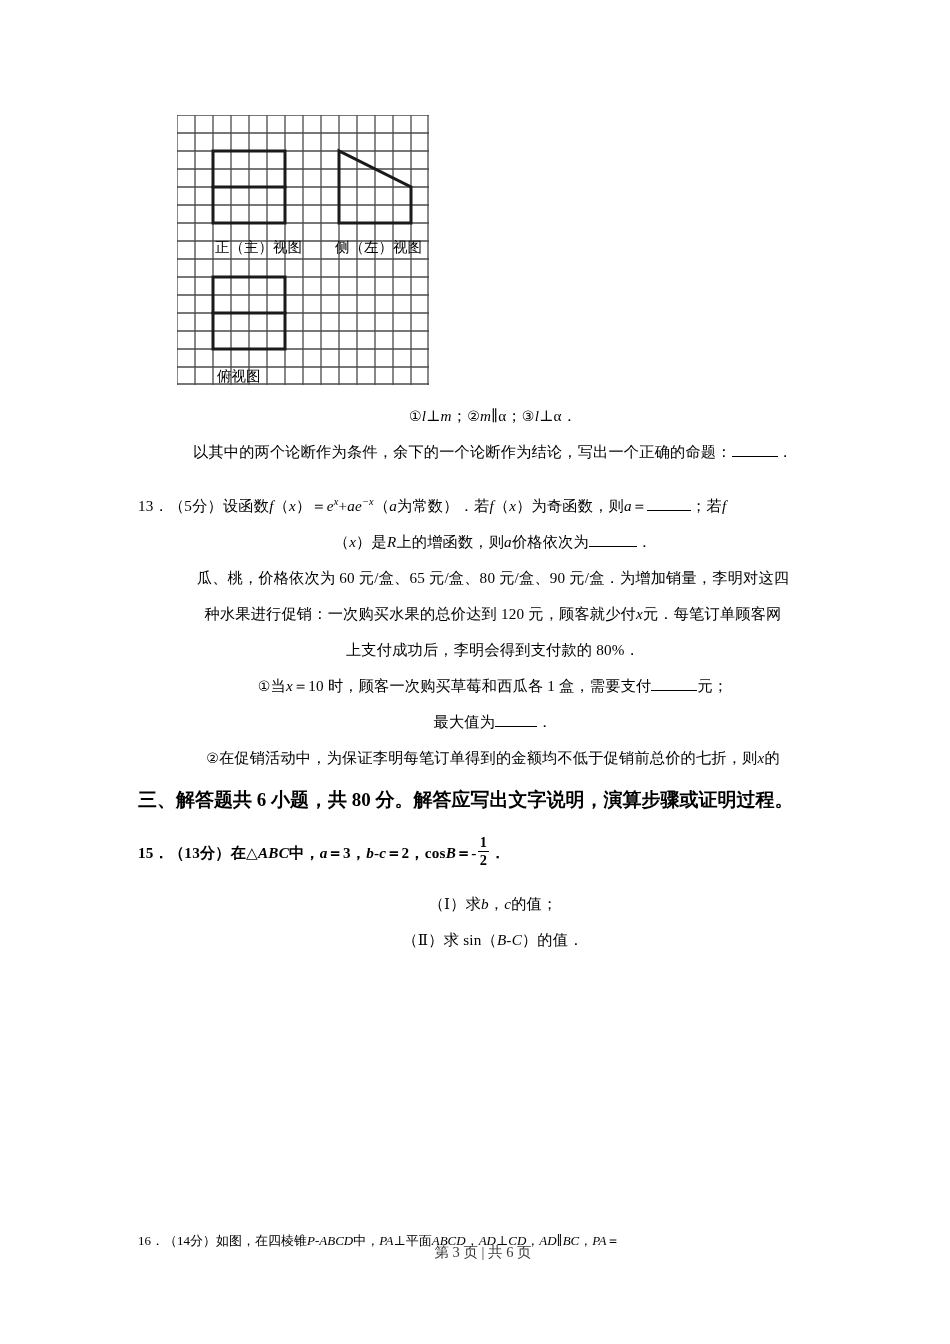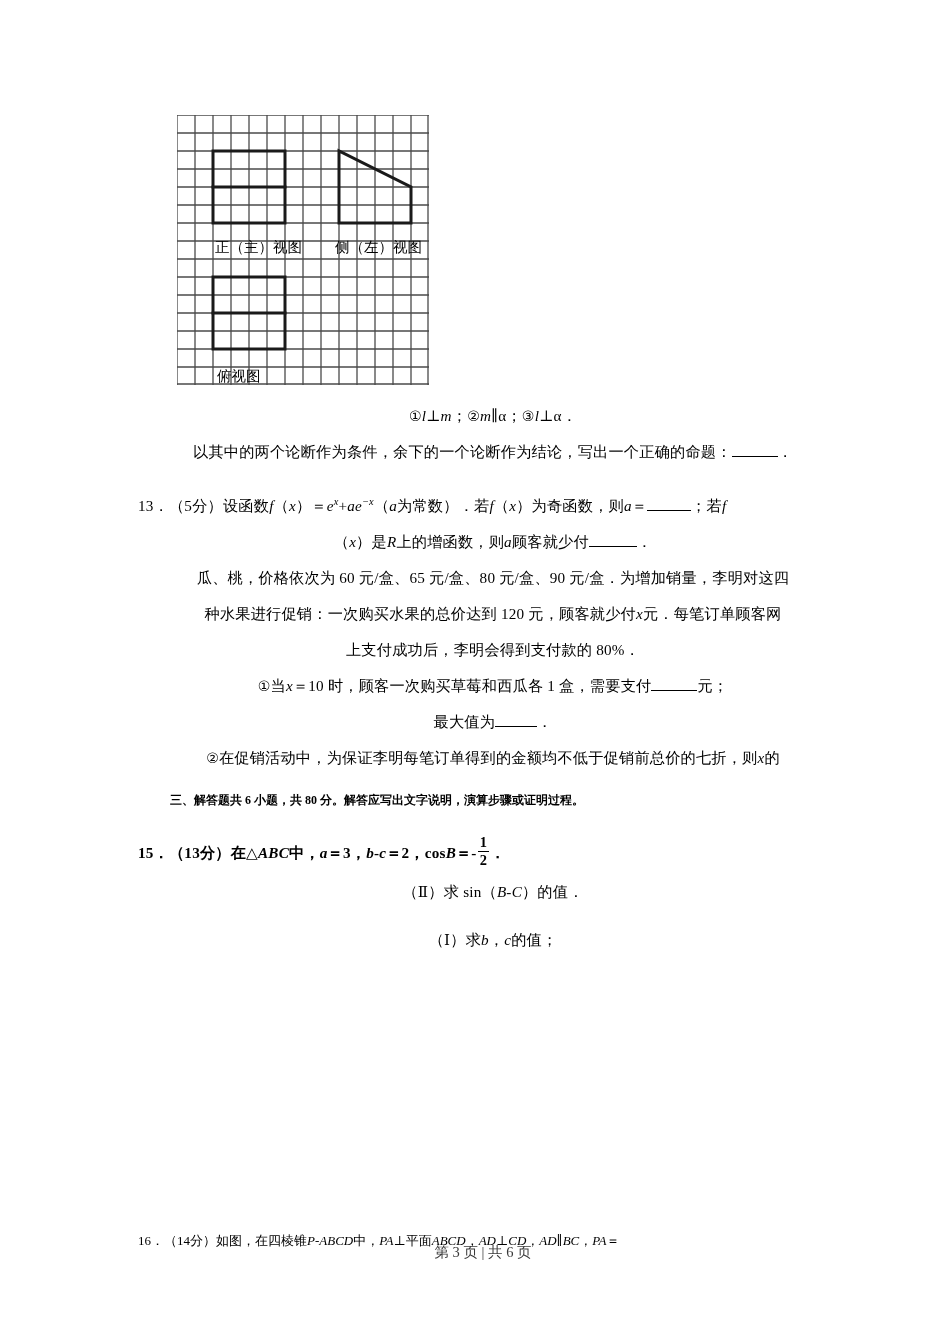--- a/index.html
+++ b/index.html
@@ -69,24 +69,23 @@
     font-family: "DejaVu Sans", sans-serif;
     font-size: 14px;
   }
 
   .sup { font-size: 0.68em; vertical-align: 0.55em; font-style: italic; }
 
   
   .section-head {
     font-family: "Liberation Serif", "DejaVu Serif", serif;
     font-weight: bold;
-    font-size: 12px;
+    font-size: 19px;
     line-height: 36px;
     margin-top: 6px;
-    margin-left: 32px;
   }
 
   
   .frac {
     display: inline-block;
     vertical-align: -0.52em;
     text-align: center;
     font-size: 0.95em;
     line-height: 1.02;
     margin: 0 1px;
@@ -193,21 +192,21 @@
 
   <div class="q indent">
     <span>以其中的两个论断作为条件，余下的一个论断作为结论，写出一个正确的命题：</span><span class="blank w1"></span><span>．</span>
   </div>
 
   <div class="q blk">
     <span class="q-num">13．</span><span>（5分）</span><span>设函数</span><span class="it">f</span><span>（</span><span class="it">x</span><span>）</span><span>＝</span><span class="it">e</span><span class="sup">x</span><span>+</span><span class="it">a</span><span class="it">e</span><span class="sup">−x</span><span>（</span><span class="it">a</span><span>为常数）．若</span><span class="it">f</span><span>（</span><span class="it">x</span><span>）</span><span>为奇函数，则</span><span class="it">a</span><span>＝</span><span class="blank w2"></span><span>；若</span><span class="it">f</span>
   </div>
 
   <div class="q indent">
-    <span>（</span><span class="it">x</span><span>）是</span><span class="it">R</span><span>上的增函数，则</span><span class="it">a</span><span>顾客就少付</span><span class="blank w3"></span><span>．</span>
+    <span>（</span><span class="it">x</span><span>）是</span><span class="it">R</span><span>上的增函数，则</span><span class="it">a</span><span>价格依次为</span><span class="blank w3"></span><span>．</span>
   </div>
 
   <div class="q indent">
     <span>瓜、桃，价格依次为 60 元/盒、65 元/盒、80 元/盒、90 元/盒．为增加销量，李明对这四</span>
   </div>
   <div class="q indent">
     <span>种水果进行促销：一次购买水果的总价达到 120 元，顾客就少付</span><span class="it">x</span><span>元．每笔订单顾客网</span>
   </div>
   <div class="q indent">
     <span>上支付成功后，李明会得到支付款的 80%．</span>
@@ -224,26 +223,26 @@
   <div class="q indent">
     <span class="circnum">②</span><span>在促销活动中，为保证李明每笔订单得到的金额均不低于促销前总价的七折，则</span><span class="it">x</span><span>的</span>
   </div>
 
   <div class="section-head">三、解答题共 6 小题，共 80 分。解答应写出文字说明，演算步骤或证明过程。</div>
 
   <div class="q blk" style="line-height:42px;font-weight:bold;">
     <span class="q-num">15．</span><span>（13分）</span><span>在△</span><span class="it">ABC</span><span>中，</span><span class="it">a</span><span>＝3，</span><span class="it">b</span><span>-</span><span class="it">c</span><span>＝2，</span><span>cos</span><span class="it">B</span><span>＝</span><span>-</span><span class="frac"><span class="num">1</span><span class="den">2</span></span><span>．</span>
   </div>
 
-  <div class="q indent">
-    <span>（Ⅱ）</span><span>求 sin（</span><span class="it">B</span><span>-</span><span class="it">C</span><span>）的值．</span>
-  </div>
-
   <div class="q indent" style="margin-top:12px;">
     <span>（Ⅰ）</span><span>求</span><span class="it">b</span><span>，</span><span class="it">c</span><span>的值；</span>
+  </div>
+
+  <div class="q indent">
+    <span>（Ⅱ）</span><span>求 sin（</span><span class="it">B</span><span>-</span><span class="it">C</span><span>）的值．</span>
   </div>
 
 </div>
 
 <div id="q16">
   <span class="q-num">16．</span><span>（14分）</span><span>如图，在四棱锥</span><span class="it">P</span><span>-</span><span class="it">ABCD</span><span>中，</span><span class="it">PA</span><span>⊥</span><span>平面</span><span class="it">ABCD</span><span>，</span><span class="it">AD</span><span>⊥</span><span class="it">CD</span><span>，</span><span class="it">AD</span><span>∥</span><span class="it">BC</span><span>，</span><span class="it">PA</span><span>＝</span>
 </div>
 
 <div id="footer">第 3 页 | 共 6 页</div>
 

